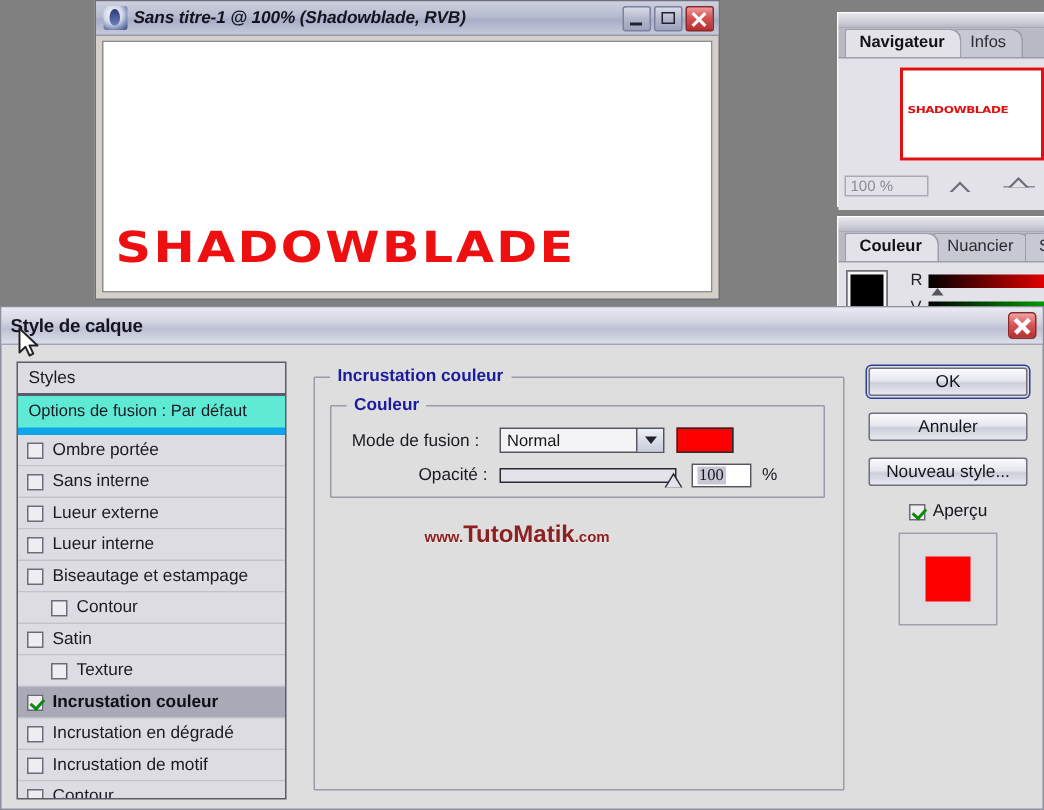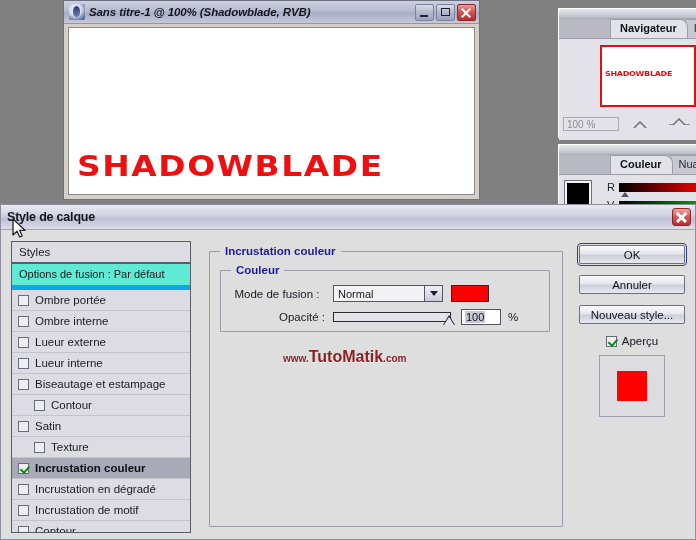--- a/index.html
+++ b/index.html
@@ -112,21 +112,21 @@
     color: #2a2a33;
     background: #c8c8d2;
     border: 1px solid #9d9daa;
     border-bottom: none;
     border-radius: 2px 8px 0 0;
     margin-right: -4px;
     position: relative;
     white-space: nowrap;
   }
   .pal-tab.active {
-    background: #e2e2e8; font-weight: bold; z-index: 3; color:#111118;margin-left:47px;
+    background: #e2e2e8; font-weight: bold; z-index: 3; color:#111118;
   }
   .pal-body {
     background: #e2e2e8;
     border-top: 1px solid #9d9daa;
     position: relative;
     height: calc(100% - 28px);
   }
   #nav-thumb {
     position:absolute; right: 0px; top: 6px; width: 96px; height: 62px;
     background:#ffffff; border: 2px solid #e01010; box-sizing: border-box;
@@ -316,21 +316,21 @@
   }
   #slider-handle:after{
     content:""; position:absolute; left:-5px; top:2px; width:0;height:0;
     border-left:5px solid transparent;border-right:5px solid transparent;border-bottom:8px solid #e3e3e9;
   }
   #opacity-input {
     width: 40px; height: 16px; margin-left: 10px;
     background: #ffffff; border: 1px solid #55555f; box-sizing:border-box;
     font-size: 11px; color:#14141c; padding-left: 3px; line-height: 14px;
   }
-  #opacity-input .hl { background:#c8c8d4; padding: 0 1px; }
+  #opacity-input .hl { background:#c8c8d4; padding: 0 1px; font-family: Liberation Serif, serif; }
   #pct { font-size: 11.5px; color:#1a1a22; margin-left: 7px; }
 
   #watermark {
     position:absolute; left: 73px; top: 96px;
     font-size: 16px; font-weight: bold;
     color: #8d2020;
     white-space: nowrap;
     text-shadow: 0 1px 0 rgba(255,255,255,0.5);
   }
   #watermark .sm { font-size: 10px; }
@@ -446,21 +446,21 @@
     <div id="styles-panel">
       <div id="styles-head" class="nosel">Styles</div>
       <div id="blend-row" class="nosel">Options de fusion : Par défaut</div>
       <div id="fx-list">
           <div class="fx-item">
             <span class="cb"></span>
             <span>Ombre portée</span>
           </div>
           <div class="fx-item">
             <span class="cb"></span>
-            <span>Ombre interne</span>
+            <span>Sans interne</span>
           </div>
           <div class="fx-item">
             <span class="cb"></span>
             <span>Lueur externe</span>
           </div>
           <div class="fx-item">
             <span class="cb"></span>
             <span>Lueur interne</span>
           </div>
           <div class="fx-item">

